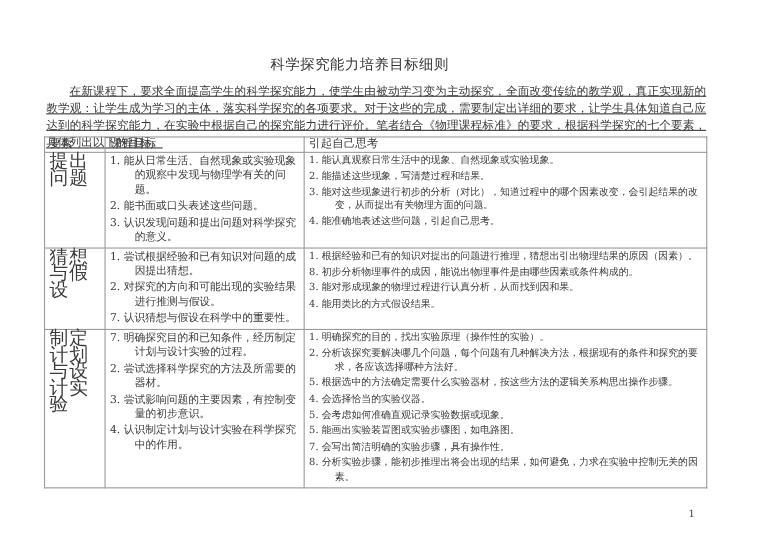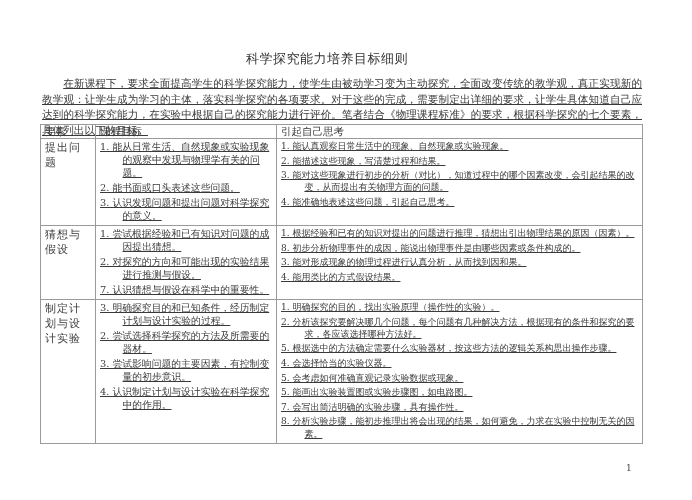--- a/index.html
+++ b/index.html
@@ -8,22 +8,22 @@
     .title { position: absolute; left: 0; width: 654px; top: 50px; text-align: center;
       font-size: 13px; letter-spacing: 0.5px; color: #333; }
     .intro { position: absolute; left: 42px; top: 76px; width: 600px; font-size: 10.6px; line-height: 15.5px; color: #3a3a3a; text-decoration: underline; }
     .intro p { margin: 0; text-indent: 2em; text-align: justify; }
     .intro .u { text-decoration: underline; }
     table.goals { position: absolute; left: 40px; top: 124px; width: 602px; border-collapse: collapse;
       table-layout: fixed; font-size: 9.6px; color: #3a3a3a; }
     table.goals td, table.goals th { border: 1px solid #9a9a9a; vertical-align: top; padding: 1px 4px; font-weight: normal; text-align: left; }
     table.goals th { font-size: 10.5px; padding: 0 4px; height: 13px; line-height: 13px; }
     col.c1 { width: 55px; } col.c2 { width: 181px; } col.c3 { width: 366px; }
-    .elem { font-size: 11px; line-height: 15px; letter-spacing: 1px; margin-top: 24px; }
-    ol.items { list-style: none; margin: 0; padding: 0; text-decoration: underline; }
+    .elem { font-size: 17px; line-height: 15px; letter-spacing: 1px; margin-top: 24px; }
+    ol.items { list-style: none; margin: 0; padding: 0; }
     ol.items li { padding-left: 2.3em; text-indent: -2.3em; line-height: 12.5px; margin-bottom: 2px; }
     td.course ol.items li { font-size: 9.8px; line-height: 13px; }
     td.specific ol.items li { font-size: 9px; padding-left: 2.6em; text-indent: -2.6em; line-height: 12.2px; margin-bottom: 2.4px; }
     .row1 td { height: 60px; } .row2 td { height: 56px; } .row3 td { height: 120px; }
     .pagenum { position: absolute; left: 626px; top: 463px; font-size: 9px; color: #444; }
   </style>
 </head>
 <body>
 
 <div class="title">科学探究能力培养目标细则</div>
@@ -79,21 +79,21 @@
           <li>8. 初步分析物理事件的成因，能说出物理事件是由哪些因素或条件构成的。</li>
           <li>3. 能对形成现象的物理过程进行认真分析，从而找到因和果。</li>
           <li>4. 能用类比的方式假设结果。</li>
         </ol>
       </td>
     </tr>
     <tr class="row3">
       <td class="elem">制定计划与设计实验</td>
       <td class="course">
         <ol class="items">
-          <li>3. 明确探究目的和已知条件，经历制定计划与设计实验的过程。</li>
+          <li>7. 明确探究目的和已知条件，经历制定计划与设计实验的过程。</li>
           <li>2. 尝试选择科学探究的方法及所需要的器材。</li>
           <li>3. 尝试影响问题的主要因素，有控制变量的初步意识。</li>
           <li>4. 认识制定计划与设计实验在科学探究中的作用。</li>
         </ol>
       </td>
       <td class="specific">
         <ol class="items">
           <li>1. 明确探究的目的，找出实验原理（操作性的实验）。</li>
           <li>2. 分析该探究要解决哪几个问题，每个问题有几种解决方法，根据现有的条件和探究的要求，各应该选择哪种方法好。</li>
           <li>5. 根据选中的方法确定需要什么实验器材，按这些方法的逻辑关系构思出操作步骤。</li>

